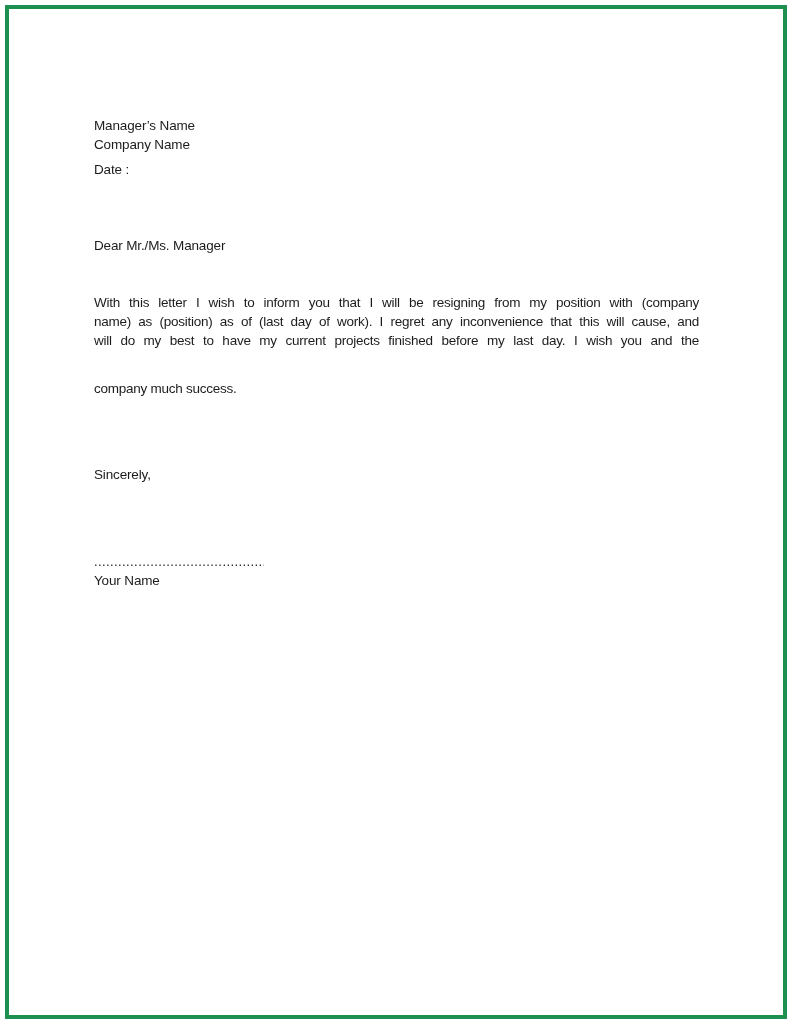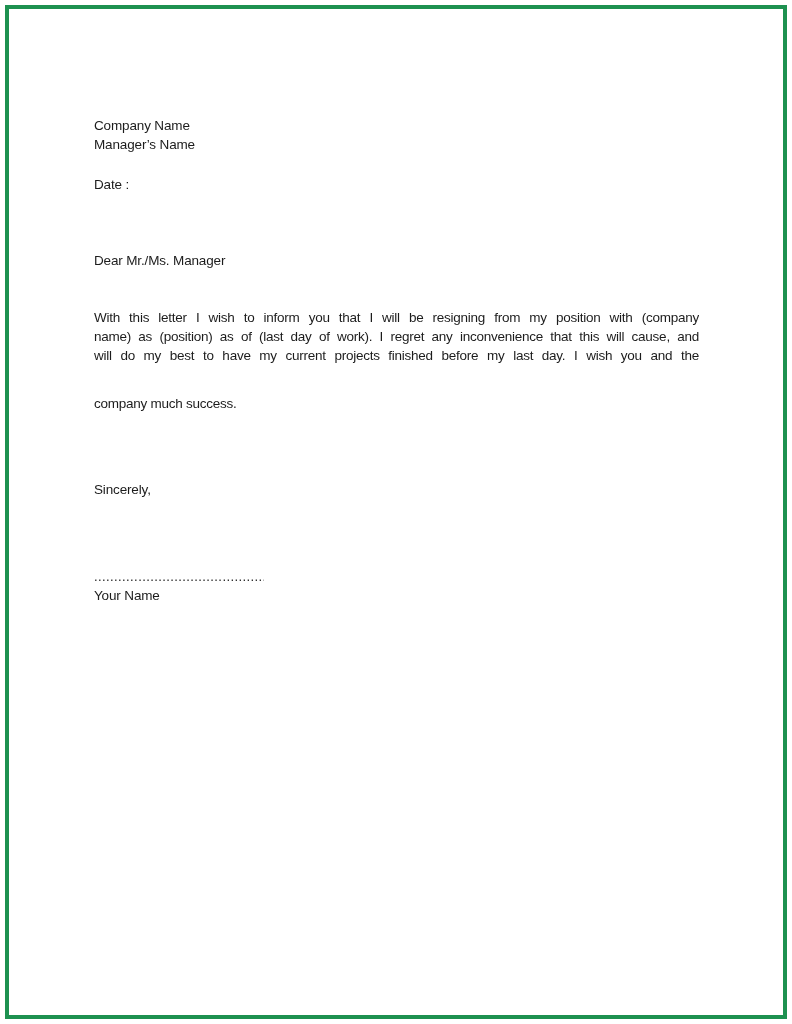--- a/index.html
+++ b/index.html
@@ -31,21 +31,21 @@
     position: absolute;
     left: 94px;
     top: 116px;
     width: 605px;
     color: #1c1c1c;
     font-size: 13.5px;
     line-height: 19px;
     letter-spacing: -0.15px;
   }
   .recipient-block div { white-space: nowrap; }
-  .date-line     { margin-top: 21px; }
+  .date-line     { margin-top: 6px; }
   .salutation    { margin-top: 57px; }
   .body-par      { margin-top: 38px; }
   .body-line {
     text-align: justify;
     text-align-last: justify;
     overflow: hidden;
     white-space: nowrap;
     letter-spacing: -0.25px;
   }
   .body-line.last {
@@ -69,22 +69,22 @@
 </style>
 </head>
 <body>
 
 <div class="page">
   <div class="page-border"></div>
 
   <div class="content">
 
     <div class="recipient-block">
+      <div>Manager’s Name</div>
       <div>Company Name</div>
-      <div>Manager’s Name</div>
     </div>
 
     <div class="date-line">Date :</div>
 
     <div class="salutation">Dear Mr./Ms. Manager</div>
 
     <div class="body-par">
       <div class="body-line">With this letter I wish to inform you that I will be resigning from my position with (company</div>
       <div class="body-line">name) as (position) as of (last day of work). I regret any inconvenience that this will cause, and</div>
       <div class="body-line">will do my best to have my current projects finished before my last day. I wish you and the</div>

